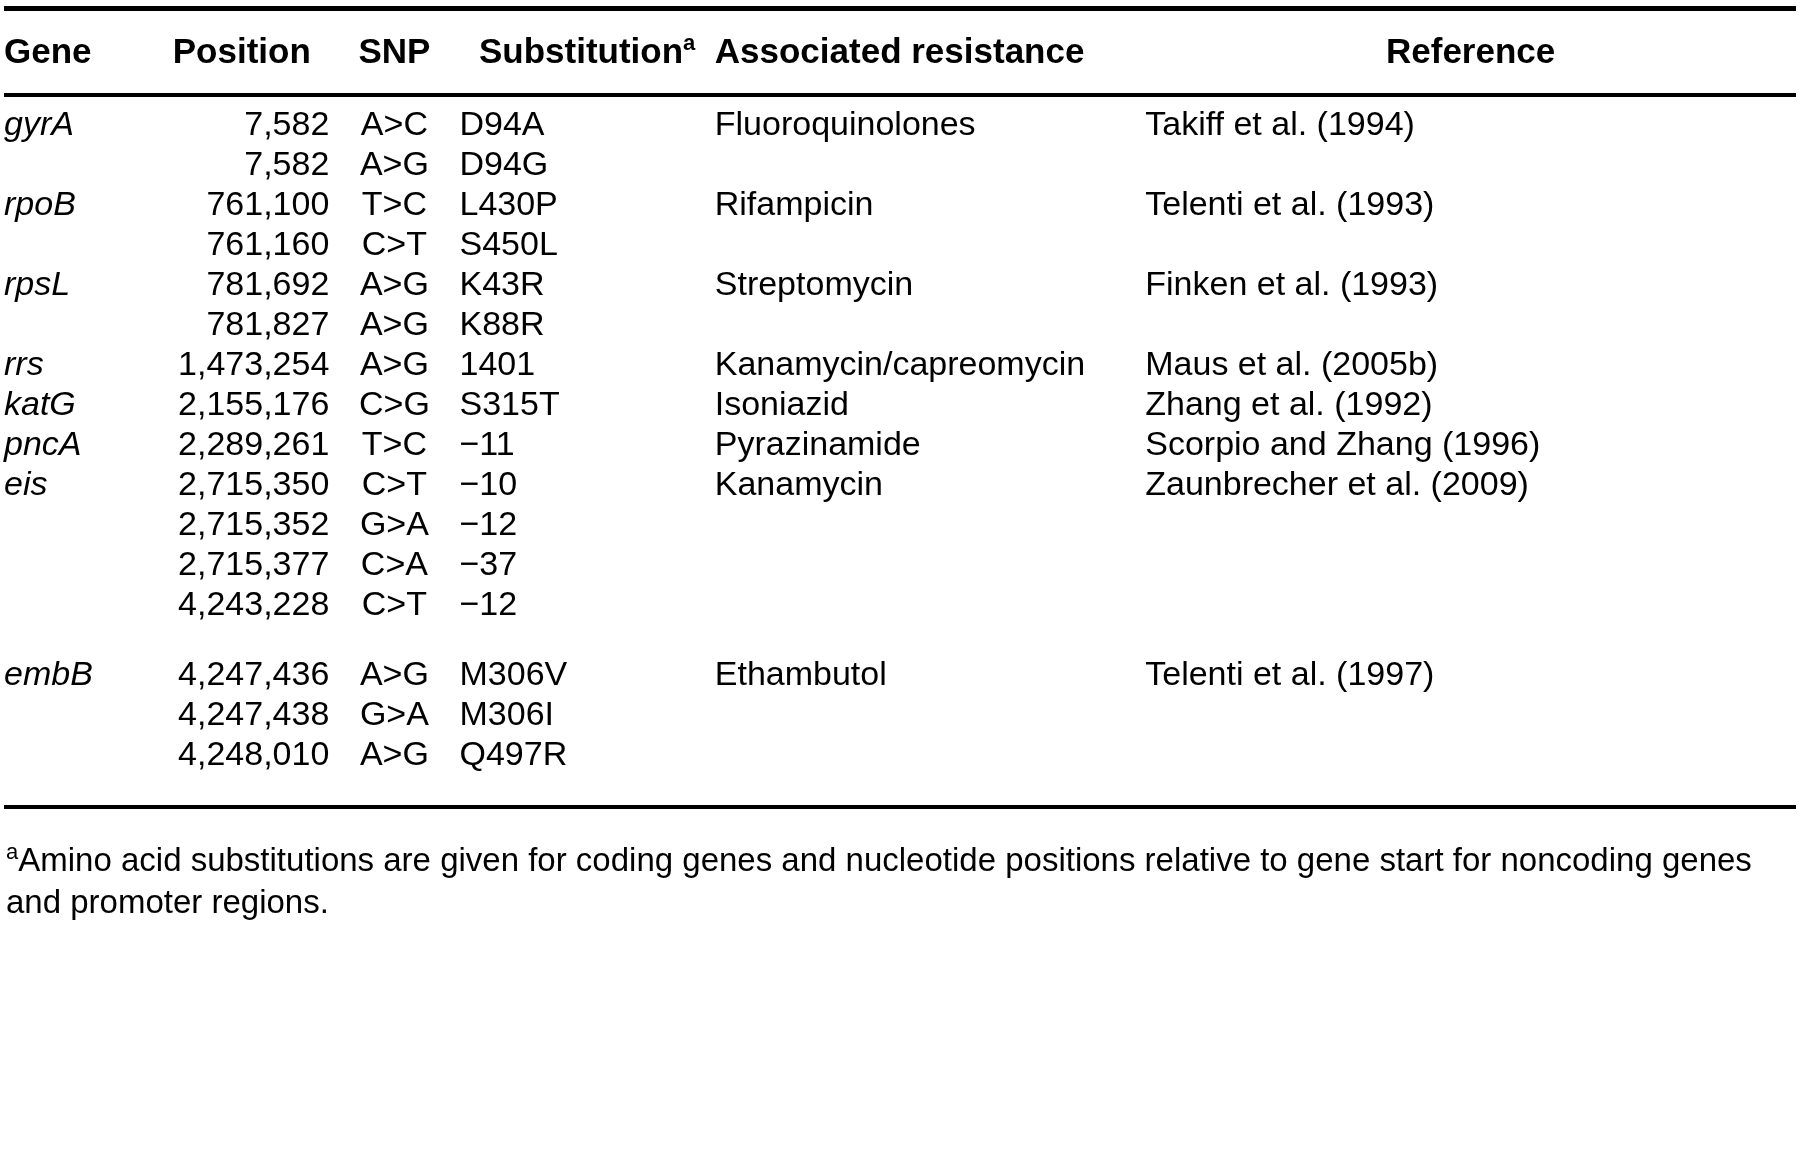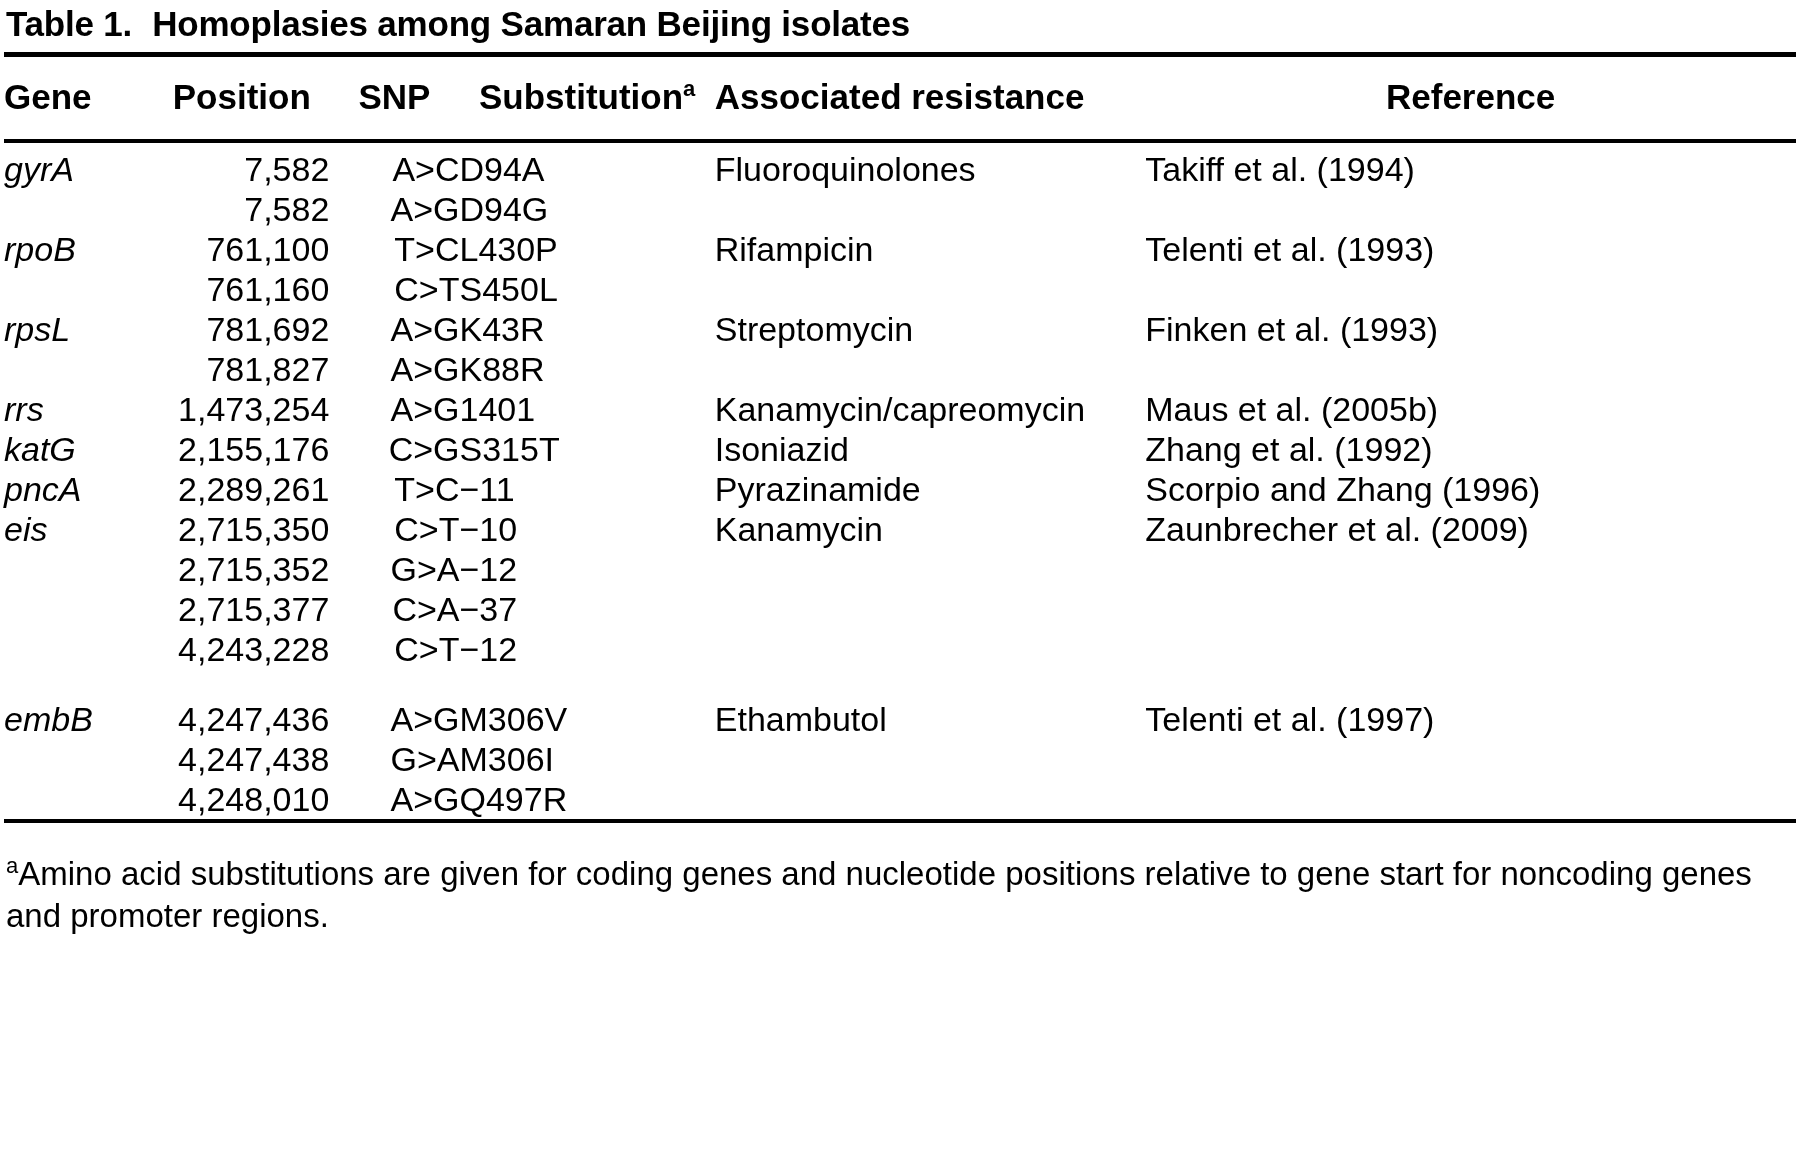--- a/index.html
+++ b/index.html
@@ -86,47 +86,44 @@
 
   table.t td {
     padding: 0;
     vertical-align: top;
     line-height: 40px;
     height: 40px;
     white-space: nowrap;
   }
   td.d-gene { text-align: left;  font-style: italic; padding-left: 2px; }
   td.d-pos  { text-align: right; padding-right: 18px; }
-  td.d-snp  { text-align: right;  padding-left: 12px; margin-top: 40px; }
+  td.d-snp  { text-align: center;  padding-left: 12px; margin-top: 40px; }
   td.d-sub  { text-align: left;  padding-left: 10px; }
   td.d-res  { text-align: left;  padding-left: 10px; }
   td.d-ref  { text-align: left;  padding-left: 18px; }
 
   tr.first-row td { padding-top: 6px; }
   tr.gap-row  td  { padding-top: 30px; }
-  tr.last-row td  { }
+  tr.last-row td  { padding-bottom: 32px; }
 
   
   .footnote {
     font-size: 33px;
     line-height: 42px;
     padding-top: 30px;
     padding-left: 2px;
     padding-right: 4px;
   }
   .footnote sup { font-size: 22px; vertical-align: super; line-height: 0; }
 </style>
 </head>
 <body>
 
 <div class="table-wrap">
 
-  <div class="caption">
-    <span class="cap-num">Table 1.</span><span>Homoplasies among Samaran Beijing isolates</span>
-  </div>
 
   <hr class="rule-thick rule-top">
 
   <table class="t">
     <colgroup>
       <col class="c-gene">
         <col class="c-pos">
         <col class="c-snp">
       <col class="c-sub">
         <col class="c-res">

